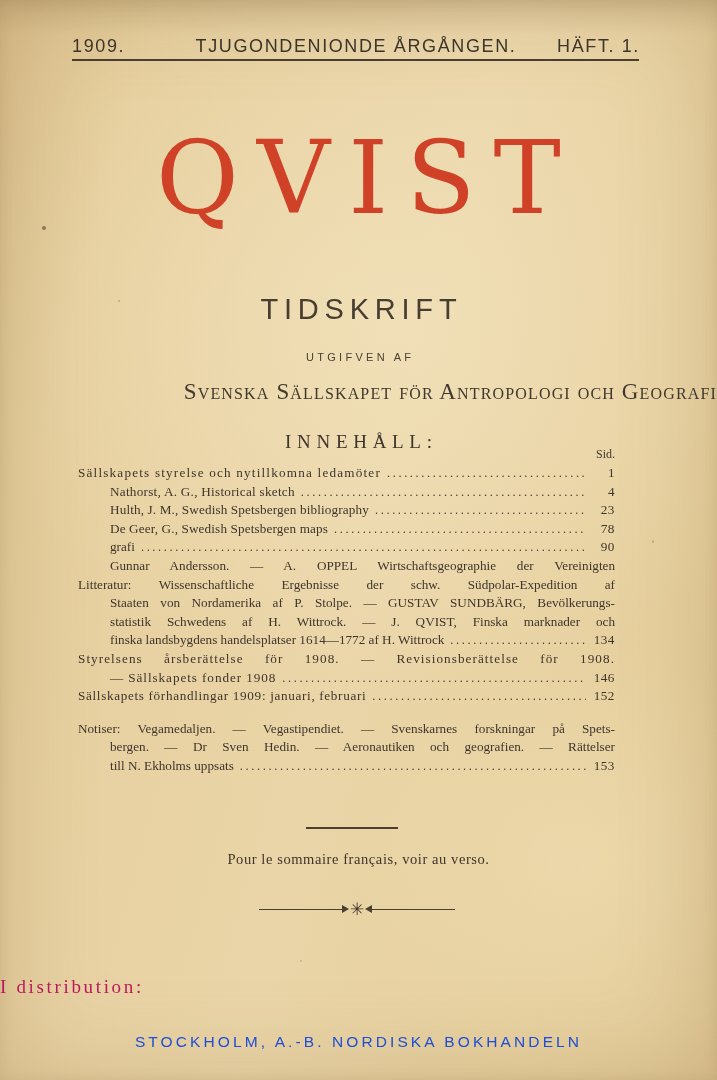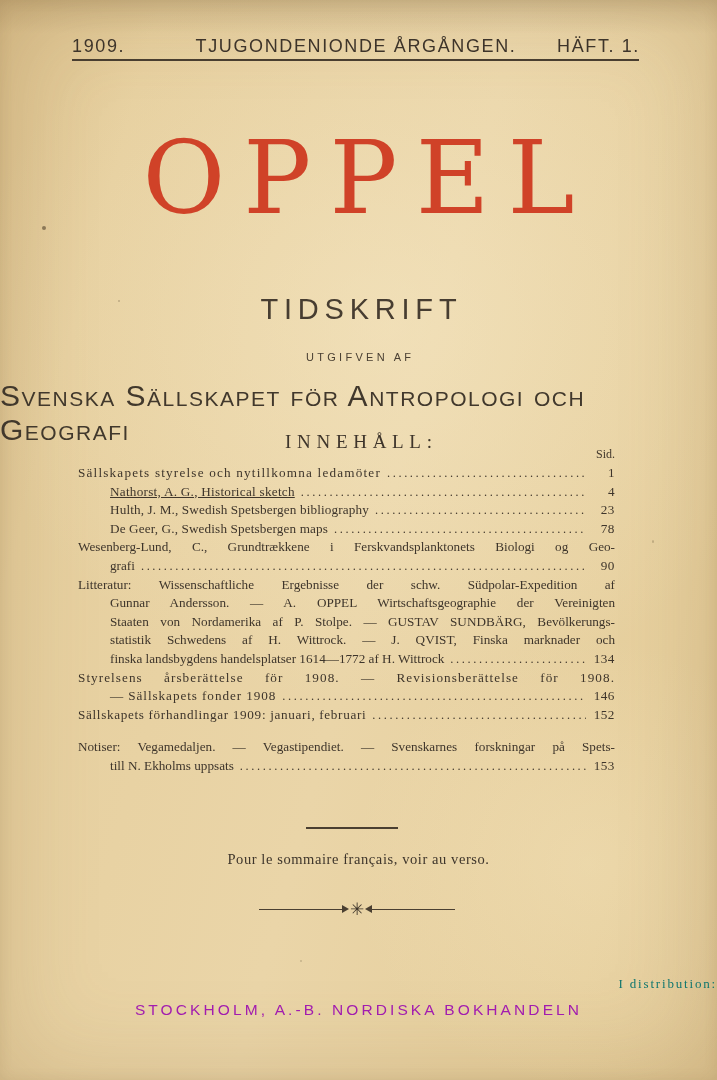--- a/index.html
+++ b/index.html
@@ -34,22 +34,22 @@
     font-family:"DejaVu Serif","Liberation Serif",serif;
     font-size:101px;line-height:1;letter-spacing:.18em;text-indent:.18em;
     color:#d04228;font-weight:normal;}
 
   .subtitle{position:absolute;left:0;right:0;top:293px;text-align:center;
     font-family:"Liberation Sans",sans-serif;font-size:29px;
     letter-spacing:.2em;text-indent:.2em;color:#473d31;}
   .published-by{position:absolute;left:0;right:0;top:351px;text-align:center;
     font-family:Liberation Sans, sans-serif;font-size:11px;
     letter-spacing:.3em;text-indent:.3em;color:#4a4033;}
-  .society{position:absolute;left:0;right:0;top:379px;text-align:left;
-    font-family:Liberation Sans, sans-serif;font-size:30px;
+  .society{position:absolute;left:0;right:0;top:379px;text-align:right;
+    font-family:Liberation Serif, serif;font-size:23px;
     font-variant:small-caps;letter-spacing:.05em;color:#41382c;}
 
   .toc-heading{position:absolute;left:0;right:0;top:431px;text-align:center;
     font-size:19px;letter-spacing:.3em;text-indent:.3em;color:#3e352b;}
   .sid-label{position:absolute;right:102px;top:447px;font-size:12px;color:#43392d;}
 
   .toc{position:absolute;left:78px;top:464px;width:537px;
     font-size:13.2px;line-height:18.6px;color:#3e352b;}
   .toc-line{display:flex;align-items:baseline;white-space:nowrap;}
   .toc-line.just{display:block;white-space:normal;text-align:justify;
@@ -70,99 +70,99 @@
   .ornament-divider{position:absolute;left:259px;top:901px;width:196px;height:16px;
     display:flex;align-items:center;}
   .orn-line{flex:1;height:1px;background:#4a3f31;}
   .orn-arrow{width:0;height:0;border-top:4px solid transparent;
     border-bottom:4px solid transparent;}
   .orn-arrow.left{border-left:7px solid #4a3f31;}
   .orn-arrow.right{border-right:7px solid #4a3f31;}
   .orn-glyph{font-family:"DejaVu Sans",sans-serif;font-size:17px;line-height:1;
     color:#3d342a;padding:0 1px;}
 
-  .dist-label{position:absolute;left:0;right:0;top:976px;text-align:right;
-    font-size:13px;letter-spacing:.14em;color:#0f766e;}
-  .publisher{position:absolute;left:0;right:0;top:1001px;text-align:center;
+  .dist-label{position:absolute;left:0;right:0;top:976px;text-align:left;
+    font-size:19px;letter-spacing:.14em;color:#be185d;}
+  .publisher{position:absolute;left:0;right:0;top:1033px;text-align:center;
     font-family:"Liberation Sans",sans-serif;font-size:15.5px;
-    letter-spacing:.2em;color:#a21caf;}
+    letter-spacing:.2em;color:#1d4ed8;}
 </style>
 </head>
 <body>
 
 <div class="vignette"></div>
 <div class="speck s1"></div>
 <div class="speck s2"></div>
 <div class="speck s3"></div>
 <div class="speck s4"></div>
 
 <div class="masthead">
   <span class="year">1909.</span>
   <span class="volume">TJUGONDENIONDE ÅRGÅNGEN.</span>
   <span class="issue">HÄFT. 1.</span>
 </div>
 <div class="masthead-rule"></div>
 
-<div class="title">OPPEL</div>
+<div class="title">QVIST</div>
 
 <div class="subtitle">TIDSKRIFT</div>
 <div class="published-by">UTGIFVEN AF</div>
 <div class="society">Svenska Sällskapet för Antropologi och Geografi</div>
 
 <div class="toc-heading">INNEHÅLL:</div>
 <div class="sid-label">Sid.</div>
 
 <div class="toc">
     <div class="toc-line">
       <span class="toc-text" style="letter-spacing: 0.09em;">Sällskapets styrelse och nytillkomna ledamöter</span>
       <span class="leader">....................................................................................................................</span>
       <span class="pg">1</span>
     </div>
     <div class="toc-line ind">
-      <span class="toc-text" style="letter-spacing: 0.02em; text-decoration: underline;">Nathorst, A. G., Historical sketch</span>
+      <span class="toc-text" style="letter-spacing: 0.02em;">Nathorst, A. G., Historical sketch</span>
       <span class="leader">....................................................................................................................</span>
       <span class="pg">4</span>
     </div>
     <div class="toc-line ind">
       <span class="toc-text" style="letter-spacing: 0.01em;">Hulth, J. M., Swedish Spetsbergen bibliography</span>
       <span class="leader">....................................................................................................................</span>
       <span class="pg">23</span>
     </div>
     <div class="toc-line ind">
       <span class="toc-text" style="letter-spacing: 0.01em;">De Geer, G., Swedish Spetsbergen maps</span>
       <span class="leader">....................................................................................................................</span>
       <span class="pg">78</span>
     </div>
-    <div class="toc-line just"><span class="toc-text">Wesenberg-Lund, C., Grundtrækkene i Ferskvandsplanktonets Biologi og Geo-</span></div>
     <div class="toc-line ind">
       <span class="toc-text">grafi</span>
       <span class="leader">....................................................................................................................</span>
       <span class="pg">90</span>
     </div>
+    <div class="toc-line ind just"><span class="toc-text">Gunnar Andersson. — A. OPPEL Wirtschaftsgeographie der Vereinigten</span></div>
     <div class="toc-line just"><span class="toc-text">Litteratur: Wissenschaftliche Ergebnisse der schw. Südpolar-Expedition af</span></div>
-    <div class="toc-line ind just"><span class="toc-text">Gunnar Andersson. — A. OPPEL Wirtschaftsgeographie der Vereinigten</span></div>
     <div class="toc-line ind just"><span class="toc-text">Staaten von Nordamerika af P. Stolpe. — GUSTAV SUNDBÄRG, Bevölkerungs-</span></div>
     <div class="toc-line ind just"><span class="toc-text">statistik Schwedens af H. Wittrock. — J. QVIST, Finska marknader och</span></div>
     <div class="toc-line ind">
       <span class="toc-text">finska landsbygdens handelsplatser 1614—1772 af H. Wittrock</span>
       <span class="leader">....................................................................................................................</span>
       <span class="pg">134</span>
     </div>
     <div class="toc-line just"><span class="toc-text" style="letter-spacing: 0.08em;">Styrelsens årsberättelse för 1908. — Revisionsberättelse för 1908.</span></div>
     <div class="toc-line ind">
       <span class="toc-text" style="letter-spacing: 0.07em;">— Sällskapets fonder 1908</span>
       <span class="leader">....................................................................................................................</span>
       <span class="pg">146</span>
     </div>
     <div class="toc-line">
       <span class="toc-text" style="letter-spacing: 0.05em;">Sällskapets förhandlingar 1909: januari, februari</span>
       <span class="leader">....................................................................................................................</span>
       <span class="pg">152</span>
     </div>
     <div class="toc-line just gap"><span class="toc-text">Notiser: Vegamedaljen. — Vegastipendiet. — Svenskarnes forskningar på Spets-</span></div>
+    <div class="toc-line ind just"><span class="toc-text">bergen. — Dr Sven Hedin. — Aeronautiken och geografien. — Rättelser</span></div>
     <div class="toc-line ind">
       <span class="toc-text">till N. Ekholms uppsats</span>
       <span class="leader">....................................................................................................................</span>
       <span class="pg">153</span>
     </div>
   </div>
 
 <div class="end-rule"></div>
 <div class="footnote">Pour le sommaire français, voir au verso.</div>
 

